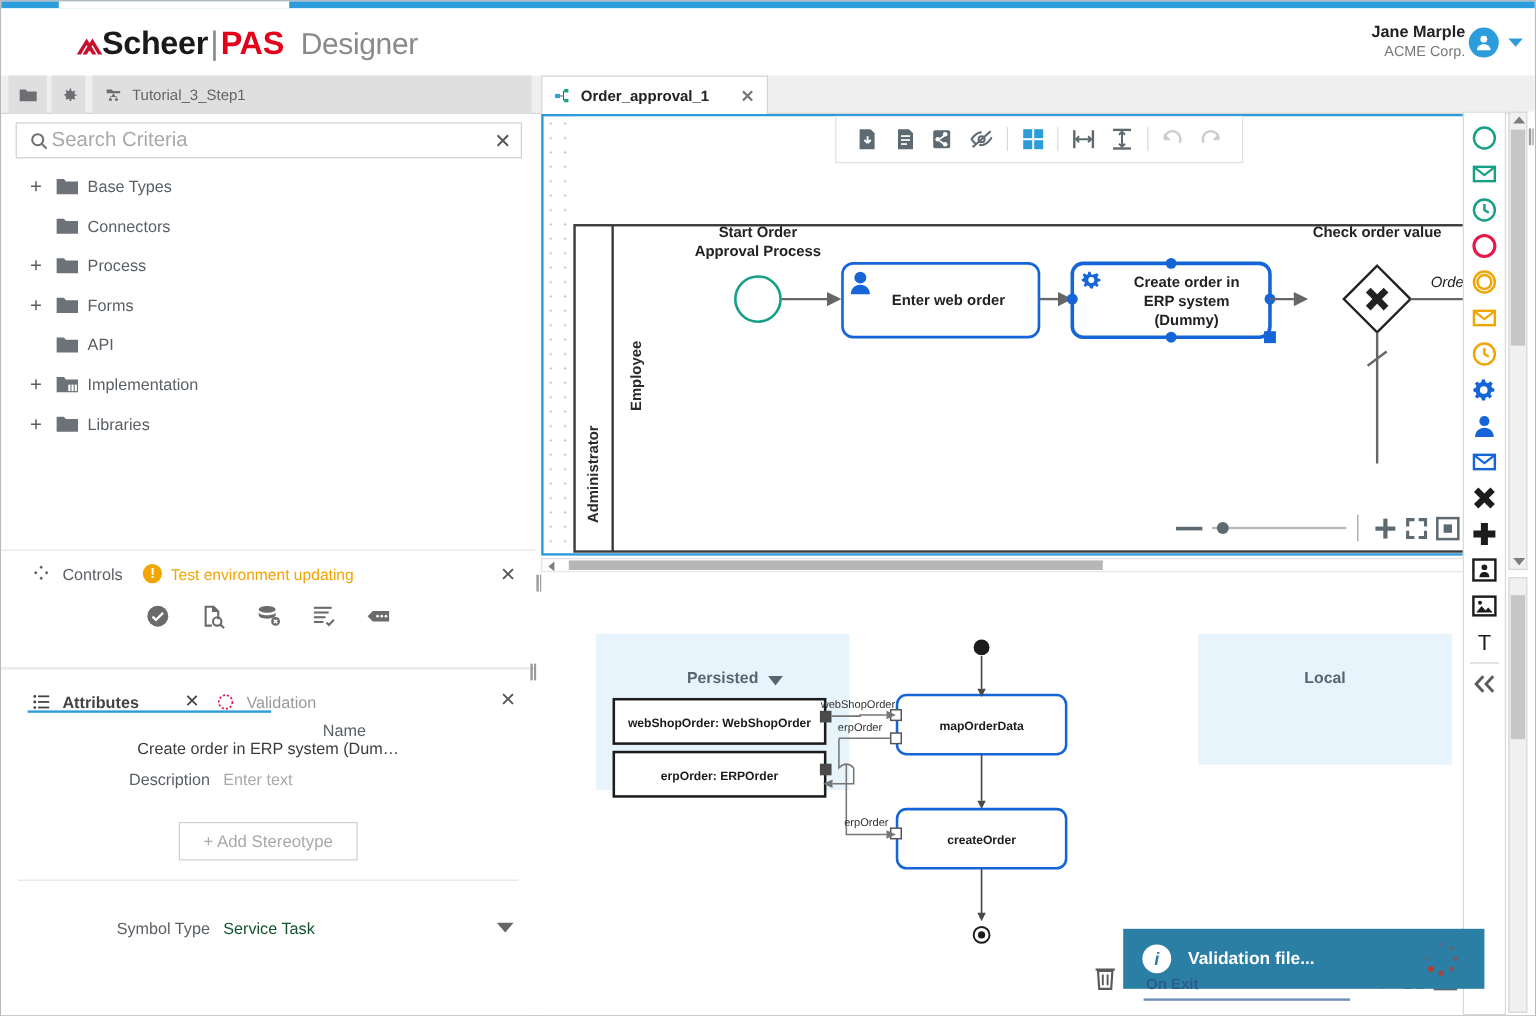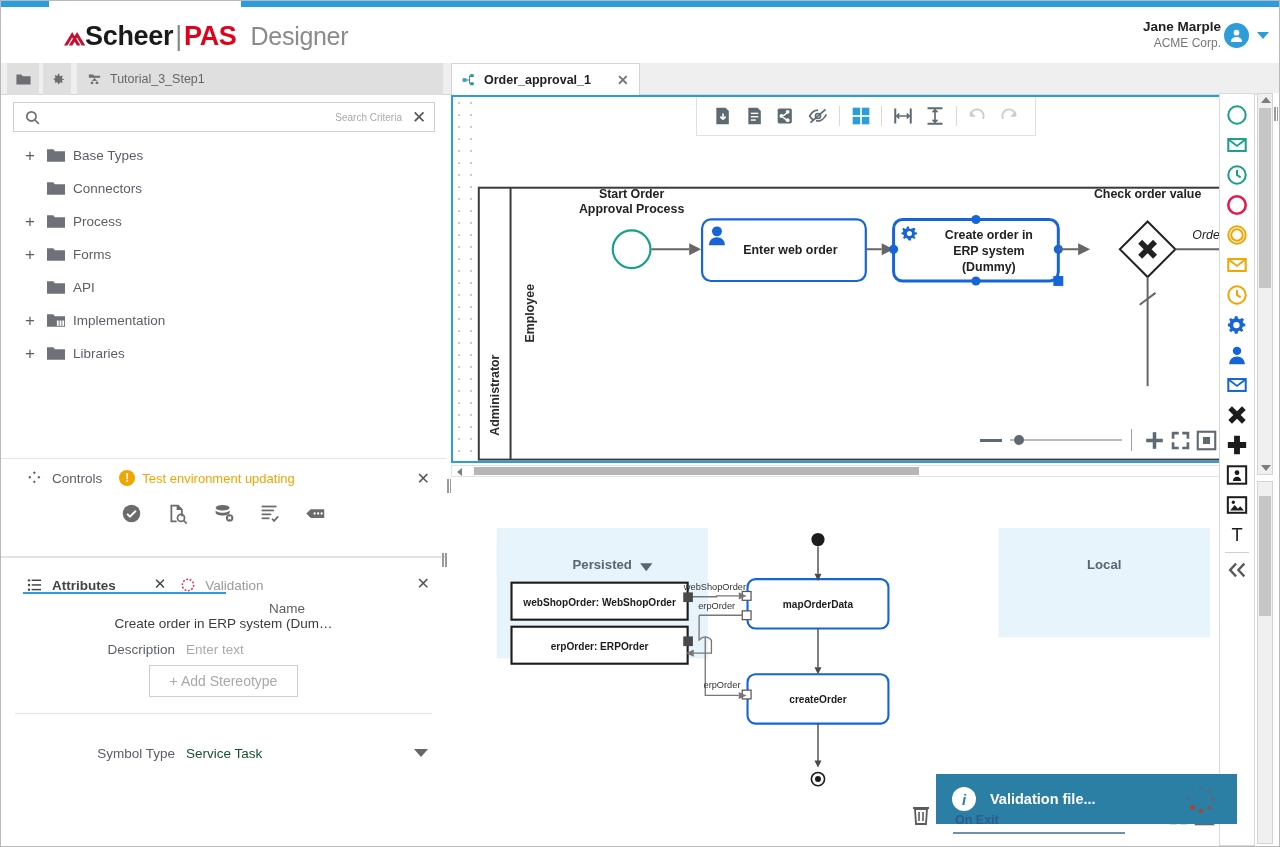--- a/index.html
+++ b/index.html
@@ -44,22 +44,22 @@
 
   .toptools { position:absolute; right:6px; top:62px; height:32px; display:flex; align-items:center; gap:12px; padding-right:6px; }
   .toptools .ti { cursor:pointer; display:flex; align-items:center; }
   .toptools svg { fill:#555; }
 
   
   .leftpane { position:absolute; left:0; top:94px; width:445px; bottom:0; background:#fff; }
   .searchwrap { position:absolute; left:12px; top:7px; width:422px; height:30px; border:1px solid #cfcfcf; background:#fff;
                 display:flex; align-items:center; }
   .searchwrap svg.mag { width:17px; height:17px; fill:#6d6f72; margin-left:10px; }
-  .searchwrap input { flex:1; border:0; outline:none; font-size:10px; color:#444; margin-left:10px;
-                      font-family:"Liberation Sans", sans-serif; background:transparent;text-align:right; }
+  .searchwrap input { flex:1; border:0; outline:none; font-size:17px; color:#444; 
+                      font-family:"Liberation Sans", sans-serif; background:transparent; }
   .searchwrap input::placeholder { color:#a9a9a9; }
   .searchwrap .clr { width:30px; text-align:center; color:#555; font-size:17px; cursor:pointer; }
 
   .tree { position:absolute; left:0; top:44px; width:445px; }
   .tnode { height:33px; display:flex; align-items:center; padding-left:24px; font-size:13.5px; color:#5a5f66; cursor:pointer; }
   .tnode .plus { width:22px; color:#5a5f66; font-size:17px; line-height:1; font-weight:500; }
   .tnode .plus.empty { visibility:hidden; }
   .tnode .fold { width:26px; display:flex; align-items:center; }
   .tnode .fold svg { width:18px; height:15px; fill:#6d7278; }
 
@@ -88,21 +88,21 @@
   .tab-x2 { position:absolute; right:16px; font-size:16px; color:#555; cursor:pointer; }
   .tabunder { position:absolute; left:22px; top:34px; width:203px; height:2px; background:#2d9cdb; }
 
   .prop-head { display:flex; align-items:center; height:33px; padding:0 18px 0 22px; font-size:13.5px; font-weight:bold; color:#4a4a4a; }
   .prop-head .chev { margin-left:auto; cursor:pointer; }
   .prop-head svg { width:15px; height:9px; fill:#666; }
   .prow { display:flex; align-items:center; height:32px; font-size:13.5px; }
   .prow .lbl { width:185px; text-align:right; color:#5a5f66; padding-right:11px; }
   .prow .val { color:#3c3c3c; }
   .prow .val.ph { color:#a9a9a9; }
-  .stereo { display:flex; justify-content:center; }
+  .stereo { display:flex; justify-content:center; margin-top:20px; }
   .stereo .btn { border:1px solid #cfcfcf; color:#a9a9a9; font-size:14px; padding:7px 20px; background:#fff; cursor:pointer; }
   .hr { height:1px; background:#e4e4e4; margin:16px 14px 0 14px; }
   .symrow { display:flex; align-items:center; height:34px; font-size:13.5px; margin-top:22px; }
   .symrow .lbl { width:185px; text-align:right; color:#5a5f66; padding-right:11px; }
   .symrow .val { color:#14532d; }
   .symrow .drop { margin-left:auto; margin-right:18px; width:0;height:0;
                   border-left:7px solid transparent;border-right:7px solid transparent;border-top:8px solid #666; cursor:pointer;}
 
   
   .vsplit { position:absolute; left:441px; top:458px; width:5px; height:14px; cursor:col-resize; }

